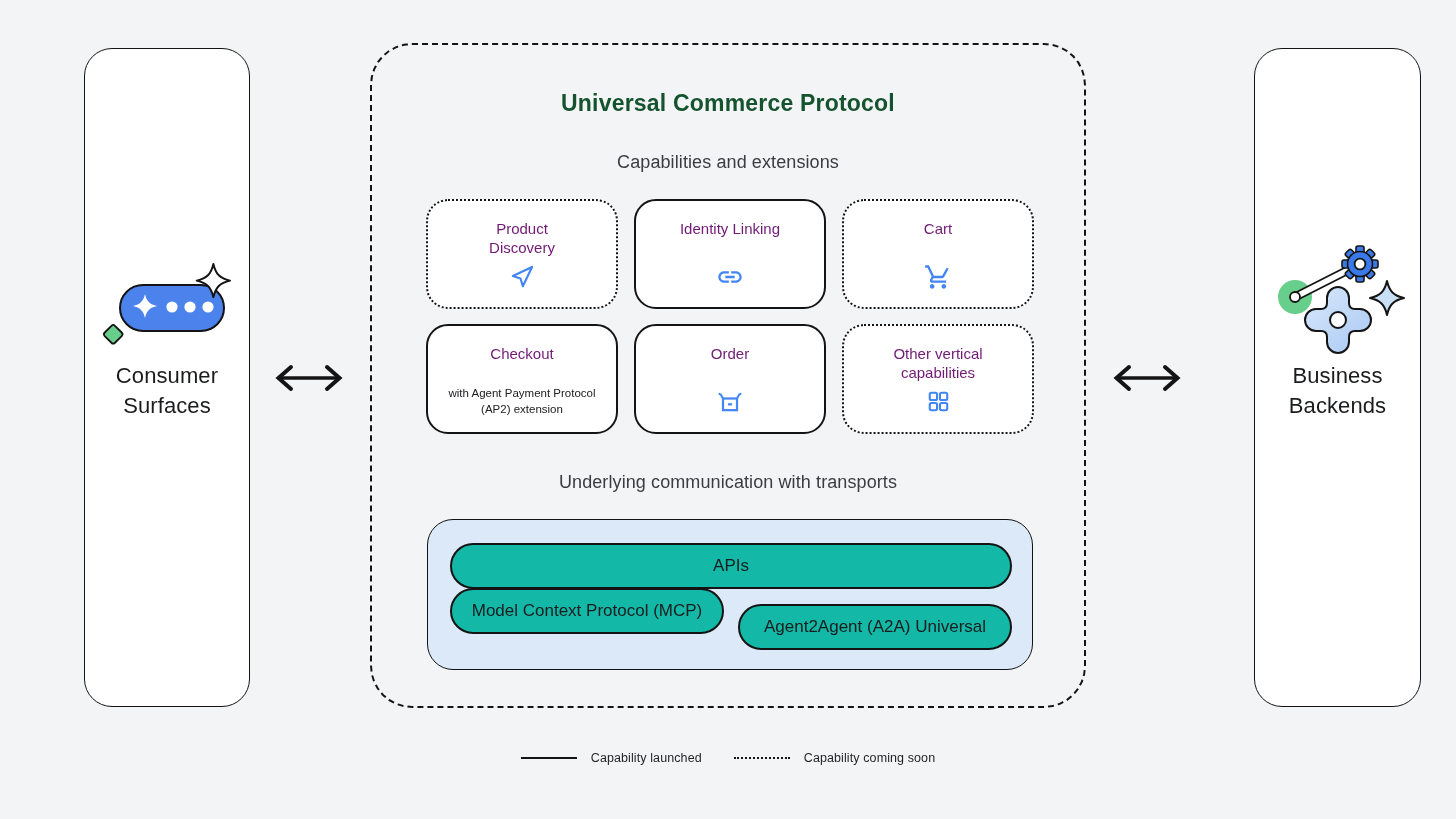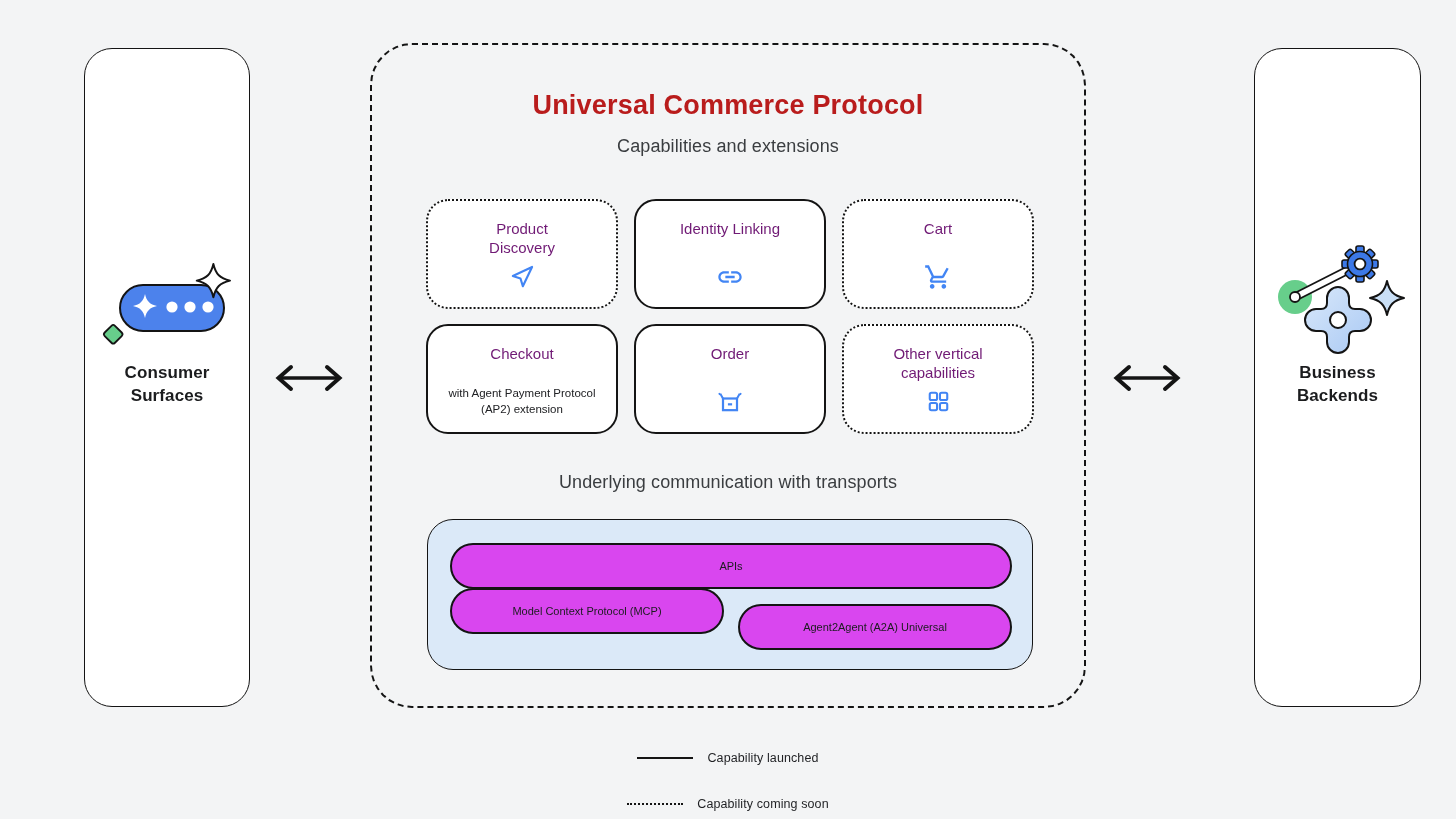--- a/index.html
+++ b/index.html
@@ -22,50 +22,50 @@
     border-radius: 28px;
   }
   .panel-left  { left: 84px;  width: 166px; }
   .panel-right { left: 1254px; width: 167px; }
   .panel-icon { position: absolute; left: 0; width: 100%; display: flex; justify-content: center; }
   .panel-left  .panel-icon { top: 210px; }
   .panel-right .panel-icon { top: 186px; }
   .panel-label {
     position: absolute; top: 312px; left: 0; width: 100%;
     text-align: center;
-    font-size: 17px; font-weight: 700; line-height: 1.36;
+    font-size: 22px; font-weight: 400; line-height: 1.36;
     color: #1B1C1E; letter-spacing: 0.1px;
   }
   .panel-label span { display: inline-block; max-width: 132px; }
 
   
   .arrow { position: absolute; top: 361px; width: 74px; height: 34px; }
   .arrow-left  { left: 272px; }
   .arrow-right { left: 1110px; }
 
   
   .ucp {
     position: absolute;
     left: 370px; top: 43px; width: 716px; height: 665px;
     border: 2px dashed #141414;
     border-radius: 42px;
   }
   .ucp-title {
     position: absolute; top: 45px; left: 0; width: 100%;
     text-align: center;
-    font-size: 27px; font-weight: 600; color: #b91c1c;
+    font-size: 23px; font-weight: 600; color: #14532d;
     letter-spacing: 0.2px;
   }
   .section-heading {
     position: absolute; left: 0; width: 100%;
     text-align: center;
     font-size: 18px; font-weight: 500; color: #3A3D40;
     letter-spacing: 0.1px;
   }
-  .heading-capabilities { top: 91px; }
+  .heading-capabilities { top: 107px; }
   .heading-transports  { top: 427px; }
 
   
   .cards-grid {
     position: absolute; left: 54px; top: 154px; width: 608px;
     display: grid;
     grid-template-columns: repeat(3, 192px);
     grid-auto-rows: 110px;
     column-gap: 16px; row-gap: 15px;
   }
@@ -94,34 +94,34 @@
 
   
   .transports-box {
     position: absolute; left: 55px; top: 474px; width: 606px; height: 151px;
     background: #DBE9F8;
     border: 1.6px solid #141414;
     border-radius: 26px;
   }
   .pill {
     position: absolute; height: 46px;
-    background: #d946ef;
+    background: #14b8a6;
     border: 2px solid #141414;
     border-radius: 23px;
     display: flex; align-items: center; justify-content: center;
-    font-size: 11px; font-weight: 500; color: #1B1C1E;
+    font-size: 17px; font-weight: 500; color: #1B1C1E;
   }
   .pill-apis { left: 22px; top: 23px; width: 562px; }
   .pill-mcp  { left: 22px; top: 68px; width: 274px; }
   .pill-a2a  { left: 310px; top: 84px; width: 274px; }
 
   
   .legend {
     position: absolute; left: 0; top: 751px; width: 100%;
-    display: flex; justify-content: center; align-items: center; gap: 32px; flex-direction: column;
+    display: flex; justify-content: center; align-items: center; gap: 32px;
   }
   .legend-item { display: flex; align-items: center; gap: 14px; }
   .legend-line { width: 56px; height: 0; border-top: 2px solid #141414; }
   .legend-line.dotted { border-top-style: dotted; }
   .legend-label { font-size: 12.5px; color: #1F2023; letter-spacing: 0.1px; }
 
   .icon-svg { display: block; }
 </style>
 </head>
 <body>

